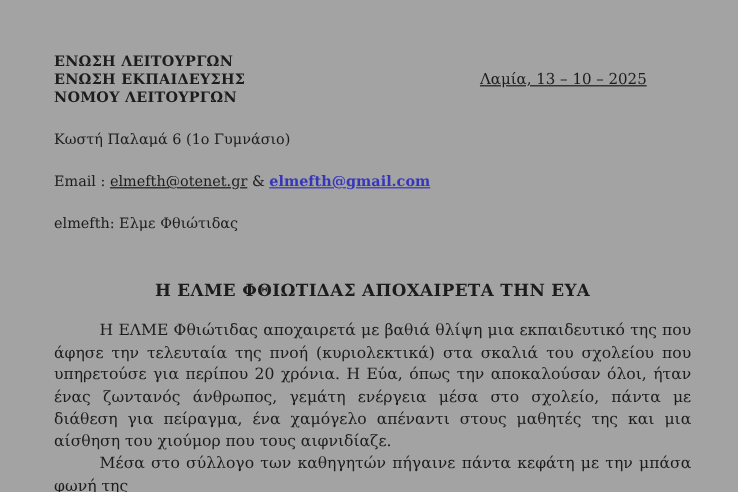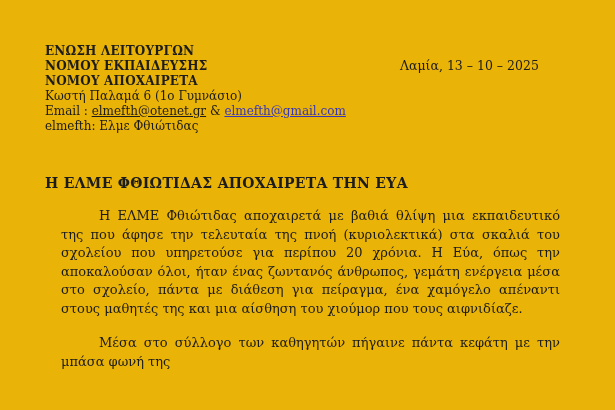--- a/index.html
+++ b/index.html
@@ -11,80 +11,83 @@
     width: 615px;
     height: 410px;
     overflow: hidden;
     font-family: "DejaVu Serif", "Liberation Serif", serif;
     color: #1c1c1c;
     position: relative;
   }
   .page {
     position: absolute;
     inset: 0;
-    background: #eab308;
+    background: #a3a3a3;
     padding: 44px 39px 0 45px;
     box-sizing: border-box;
   }
   .letterhead {
     position: relative;
     font-size: 12px;
     line-height: 15px;
   }
   .letterhead .org-line {
     font-weight: bold;
     letter-spacing: 0.2px;
   }
   .letterhead .plain-line {
     font-weight: normal;
+    margin-top: 20px;
   }
   .email-line a {
     text-decoration: underline;
     cursor: pointer;
   }
   .email-line .email-dark {
     color: #1c1c1c;
   }
   .email-line .email-blue {
     color: #3636bb;
+    font-weight: bold;
   }
   .dateline {
     position: absolute;
     left: 355px;
     top: 14px;
     font-size: 12.5px;
     white-space: nowrap;
+    text-decoration: underline;
   }
   .doc-title {
     margin-top: 41px;
-    text-align: left;
+    text-align: center;
     font-weight: bold;
     font-size: 14px;
     letter-spacing: 0.3px;
   }
   .body-text {
     margin-top: 16px;
     font-size: 13px;
     line-height: 18.5px;
     text-align: justify;
   }
   .body-text p {
-    margin: 16px;
+    margin: 0;
     text-indent: 38px;
   }
 </style>
 </head>
 <body>
 
 <div class="page">
 
   <div class="letterhead">
     <div class="org-line">ΕΝΩΣΗ ΛΕΙΤΟΥΡΓΩΝ</div>
-    <div class="org-line">ΝΟΜΟΥ ΕΚΠΑΙΔΕΥΣΗΣ</div>
-    <div class="org-line">ΝΟΜΟΥ ΑΠΟΧΑΙΡΕΤΑ</div>
+    <div class="org-line">ΕΝΩΣΗ ΕΚΠΑΙΔΕΥΣΗΣ</div>
+    <div class="org-line">ΝΟΜΟΥ ΛΕΙΤΟΥΡΓΩΝ</div>
     <div class="plain-line">Κωστή Παλαμά 6 (1ο Γυμνάσιο)</div>
     <div class="plain-line email-line">
       <span>Email : </span><a class="email-dark">elmefth@otenet.gr</a><span> &amp; </span><a class="email-blue">elmefth@gmail.com</a>
     </div>
     <div class="plain-line">elmefth: Ελμε Φθιώτιδας</div>
     <div class="dateline">Λαμία,  13 – 10 – 2025</div>
   </div>
 
   <div class="doc-title">Η ΕΛΜΕ ΦΘΙΩΤΙΔΑΣ ΑΠΟΧΑΙΡΕΤΑ ΤΗΝ ΕΥΑ</div>
 

